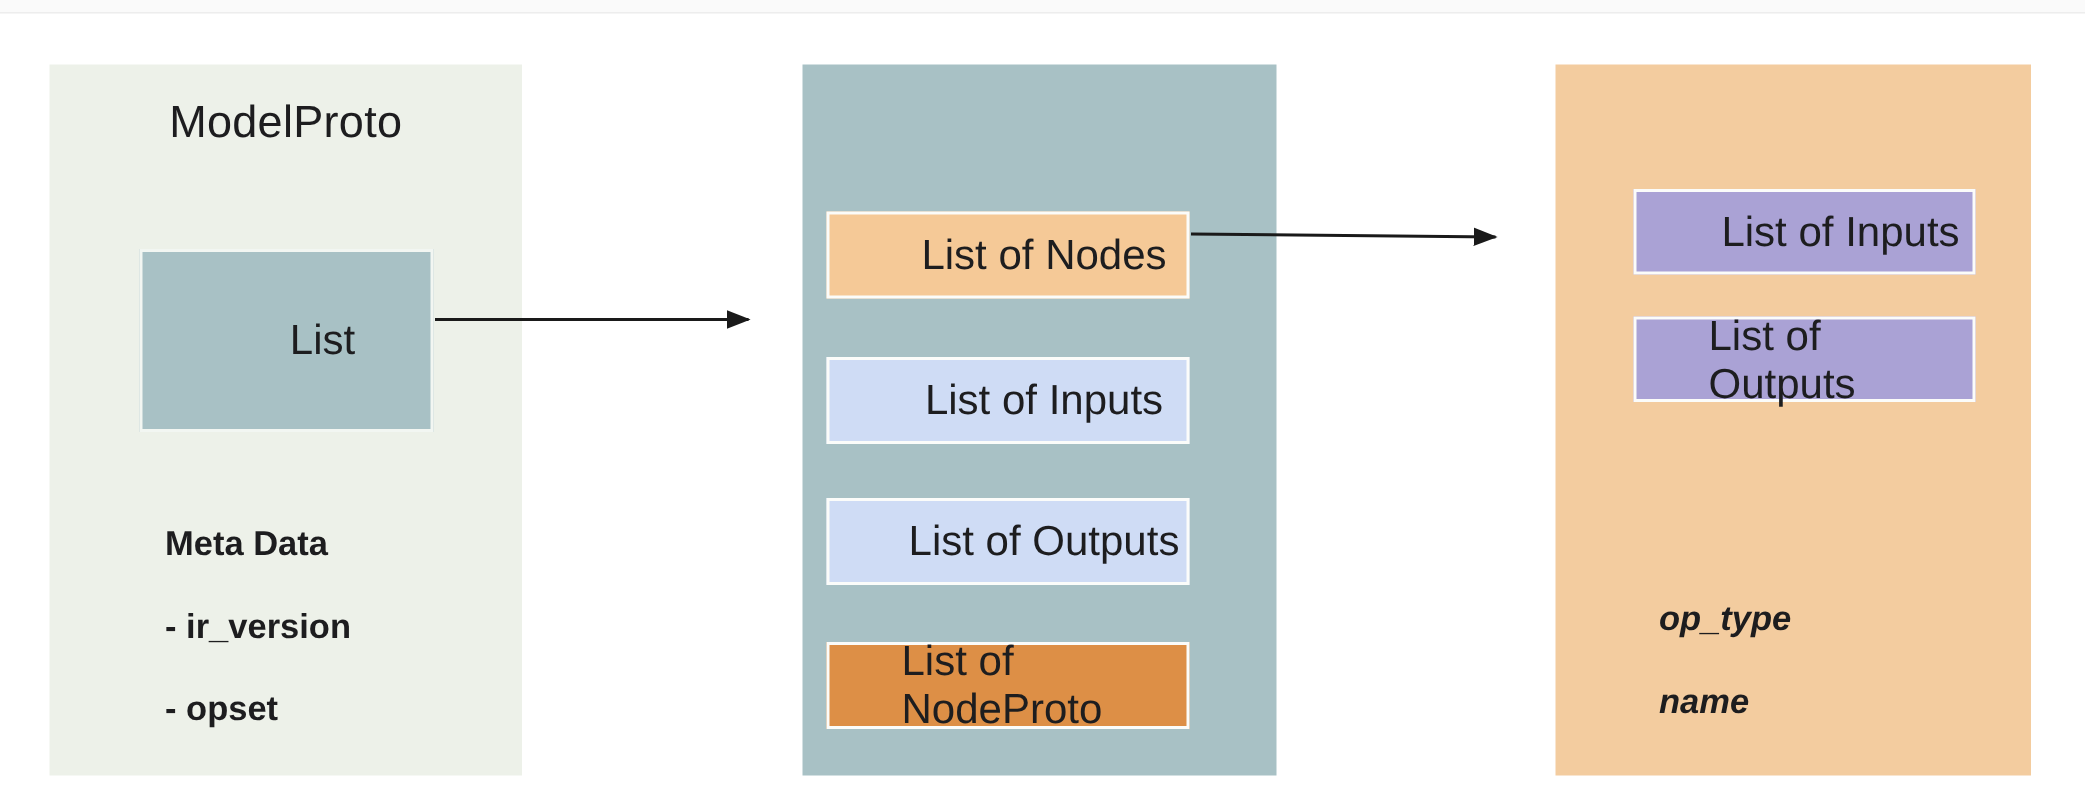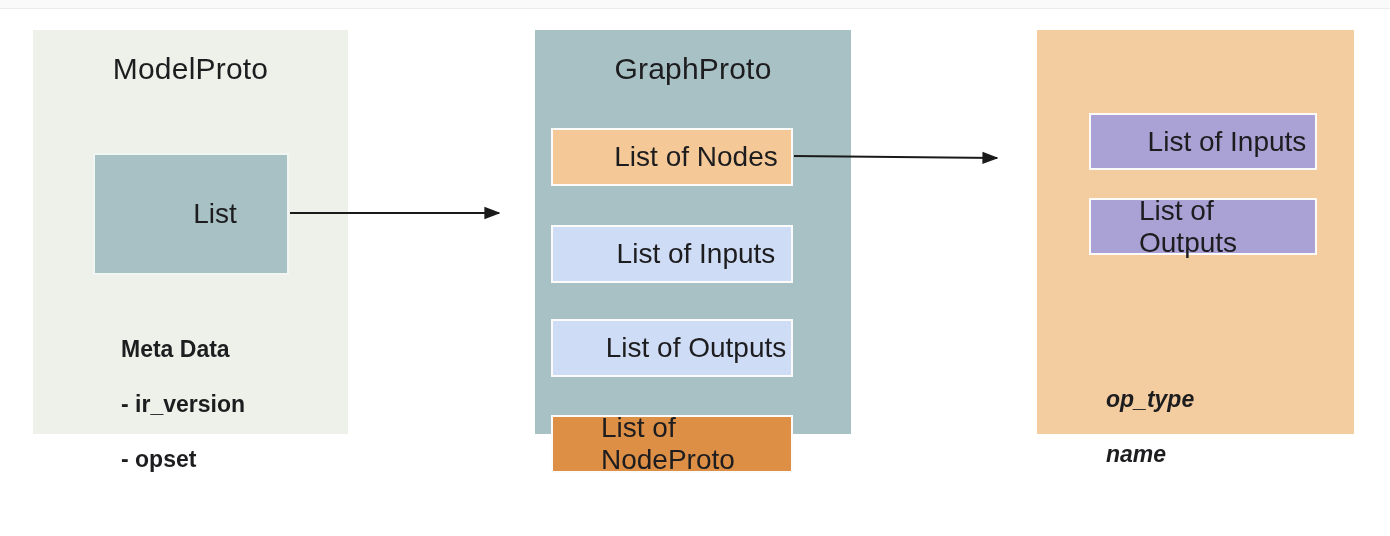--- a/index.html
+++ b/index.html
@@ -5,21 +5,21 @@
   html,body{margin:0;padding:0;background:#ffffff;}
   body{
     font-family:"Liberation Sans","DejaVu Sans",sans-serif;
     color:#1d1d1f;
     width:1390px;height:536px;position:relative;overflow:hidden;
   }
   .top-strip{
     position:absolute;left:0;top:0;width:1390px;height:8px;
     background:#fafafa;border-bottom:1px solid #ededed;
   }
-  .panel{position:absolute;top:30px;height:404px;}
+  .panel{position:absolute;top:43px;height:474px;}
   .panel-model{left:33px;width:315px;background:#edf1e9;}
   .panel-graph{left:535px;width:316px;background:#a8c1c5;}
   .panel-node{left:1037px;width:317px;background:#f3cc9f;}
   .panel-title{
     position:absolute;left:0;right:0;top:22px;
     text-align:center;font-size:30px;letter-spacing:.2px;
   }
   .panel-node .panel-title{font-size:25px;top:26px;}
   .inner-box{
     position:absolute;display:flex;align-items:center;justify-content:center;
@@ -29,21 +29,21 @@
   .gbox{left:16px;width:242px;height:58px;}
   .gbox-nodes{top:98px;background:#f5c997;}
   .gbox-inputs{top:195px;background:#cfdcf5;}
   .gbox-outputs{top:289px;background:#cfdcf5;}
   .gbox-constants{top:385px;background:#dd8f46;}
   .nbox{left:52px;width:228px;height:57px;background:#aaa2d5;}
   .nbox-inputs{top:83px;}
   .nbox-outputs{top:168px;}
   .nbox-attrs{top:253px;}
   .meta-line{
-    position:absolute;left:77px;font-size:23px;font-weight:bold;white-space:pre;margin-left:11px;
+    position:absolute;left:77px;font-size:23px;font-weight:bold;white-space:pre;
   }
   .meta-0{top:306px;}
   .meta-1{top:361px;}
   .meta-2{top:416px;}
   .field-line{
     position:absolute;left:69px;font-size:23px;font-weight:bold;white-space:pre;font-style:italic;
   }
   .field-0{top:356px;}
   .field-1{top:411px;text-align:right;}
   .arrow-layer{position:absolute;left:0;top:0;width:1390px;height:536px;pointer-events:none;}
@@ -57,21 +57,20 @@
   <div class="panel-title">ModelProto</div>
   <div class="inner-box graph-box">
     <span>List</span>
   </div>
   <div class="meta-line meta-0">Meta Data</div>
   <div class="meta-line meta-1">- ir_version</div>
   <div class="meta-line meta-2">- opset</div>
 </div>
 
 <div class="panel panel-graph">
-  <div class="panel-title">GraphProto</div>
   <div class="inner-box gbox gbox-nodes">
     <span>List of Nodes</span>
   </div>
   <div class="inner-box gbox gbox-inputs">
     <span>List of Inputs</span>
   </div>
   <div class="inner-box gbox gbox-outputs">
     <span>List of Outputs</span>
   </div>
   <div class="inner-box gbox gbox-constants">

